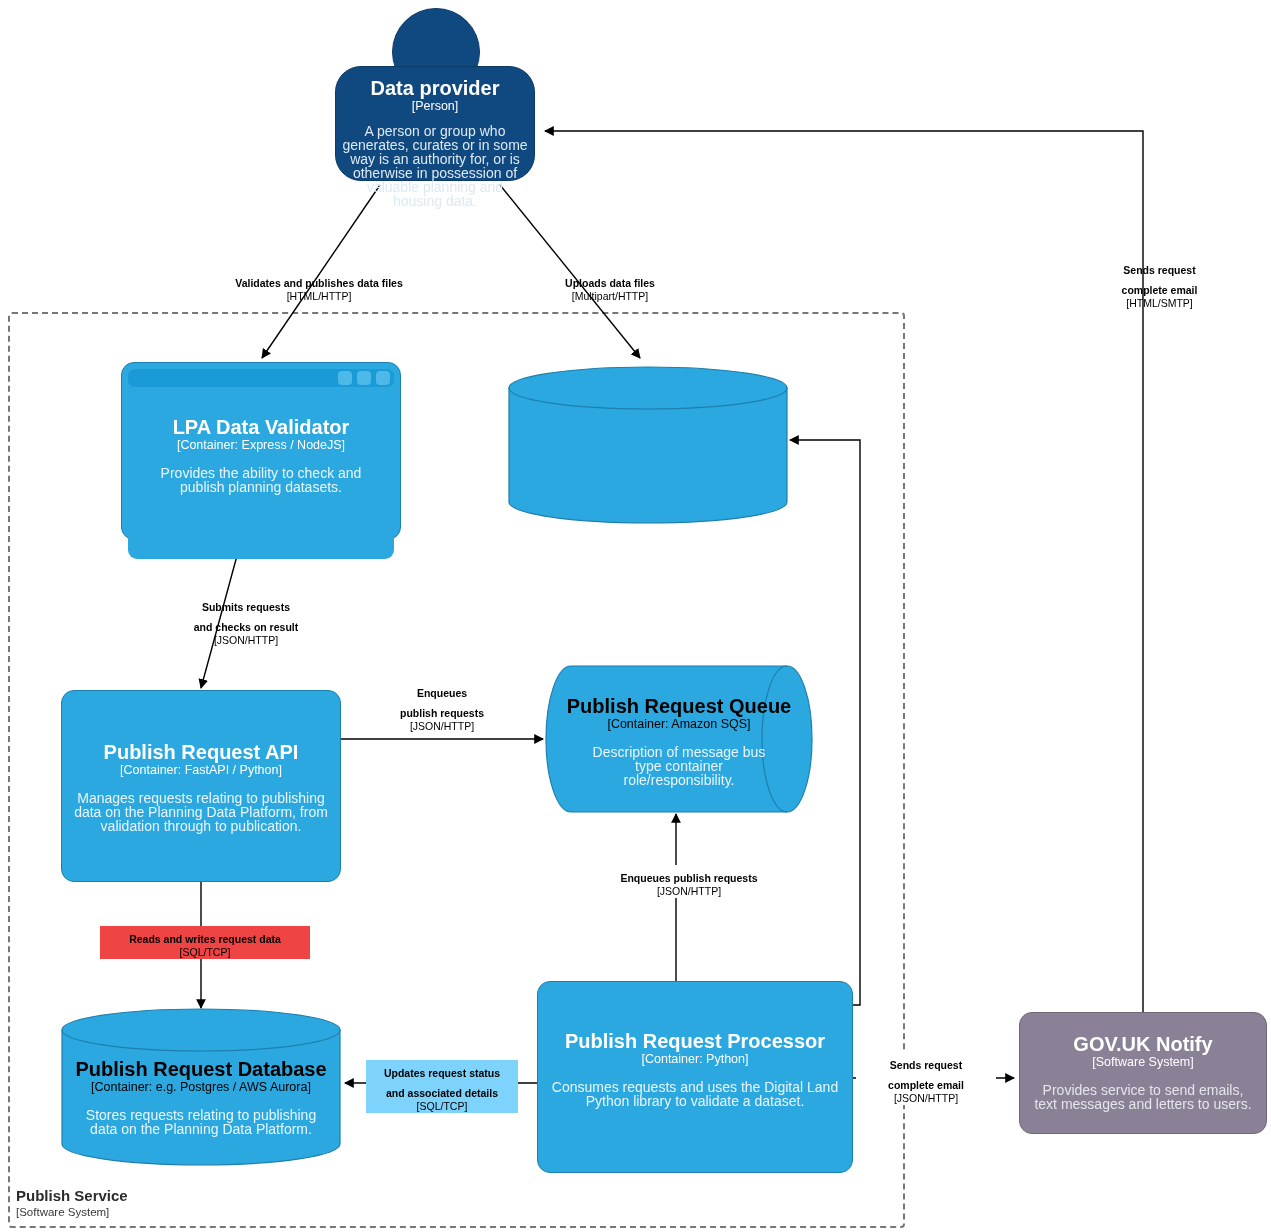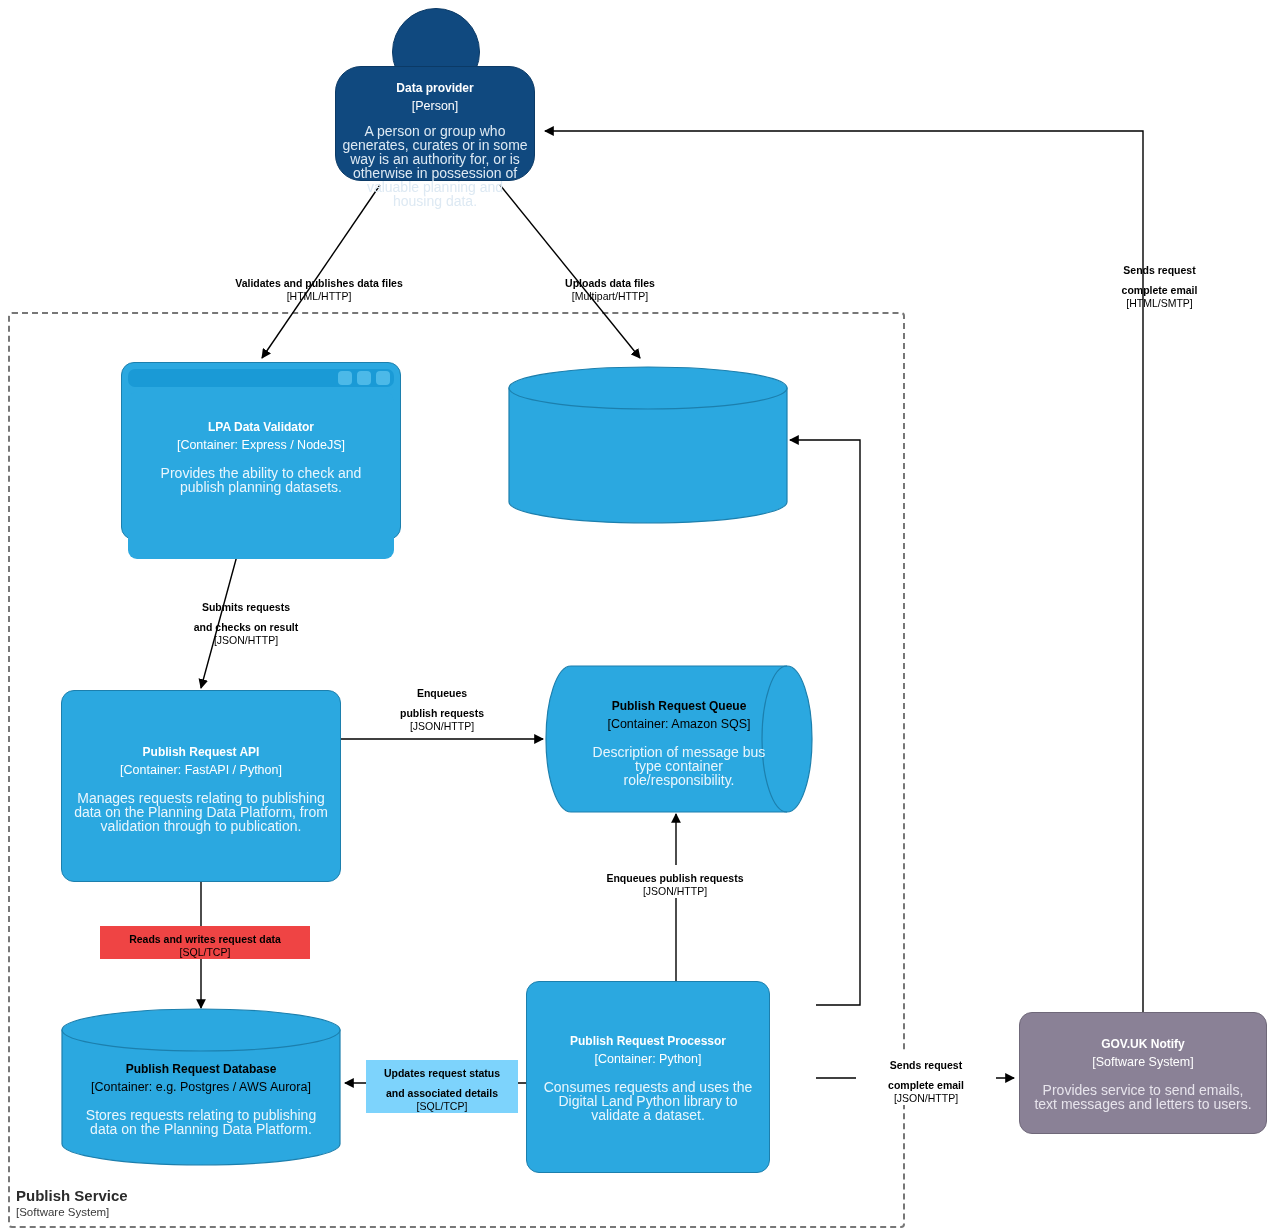--- a/index.html
+++ b/index.html
@@ -1,21 +1,21 @@
 <!DOCTYPE html>
 <html><head>
 <meta charset="utf-8">
 <style>
   html,body{margin:0;padding:0;background:#ffffff;}
   body{width:1271px;height:1232px;font-family:"Liberation Sans",sans-serif;position:relative;overflow:hidden;}
   #canvas{position:absolute;left:0;top:0;width:1271px;height:1232px;}
   svg.edges{position:absolute;left:0;top:0;width:1271px;height:1232px;pointer-events:none;}
 
   .node{position:absolute;box-sizing:border-box;color:#ffffff;text-align:center;}
-  .n-title{font-weight:bold;font-size:12px;line-height:19px;}
+  .n-title{font-weight:bold;font-size:20px;line-height:19px;}
   .n-tech{font-size:12.5px;line-height:16px;}
   .n-desc{font-size:14px;line-height:14px;margin-top:13px;padding:0 10px;color:#e9f6fd;}
 
   
   .person{width:200px;height:115px;background:#10497f;border:1px solid #0b3a66;border-radius:26px;
           padding-top:12px;box-shadow:0 0 0 0 transparent;}
   .person-head{position:absolute;width:86px;height:86px;border-radius:50%;background:#10497f;border:1px solid #0b3a66;}
   .person .n-desc{color:#dde9f3;margin-top:10px;padding:0 6px;}
 
   
@@ -141,21 +141,21 @@
       <path d="M 1,22 L 1,136 A 139,21 0 0 0 279,136 L 279,22 Z" fill="#2ba8e0" stroke="#1c7fad" stroke-width="1.2"></path>
       <ellipse cx="140" cy="22" rx="139" ry="21" fill="#2ba8e0" stroke="#1c7fad" stroke-width="1.2"></ellipse>
     </svg>
     <div class="db-text" style="top:52px;">
       <div class="n-title">Publish Request Database</div>
       <div class="n-tech">[Container: e.g. Postgres / AWS Aurora]</div>
       <div class="n-desc" style="padding:0 16px;">Stores requests relating to publishing data on the Planning Data Platform.</div>
     </div>
   </div>
 
-  <div class="node container-box" style="left:526px;top:981px;width:244px;height:192px;padding-top:50px;">
+  <div class="node container-box" style="left:537px;top:981px;width:316px;height:192px;padding-top:50px;">
     <div class="n-title">Publish Request Processor</div>
     <div class="n-tech">[Container: Python]</div>
     <div class="n-desc">Consumes requests and uses the Digital Land Python library to validate a dataset.</div>
   </div>
 
   <div class="node ext" style="left:1019px;top:1012px;width:248px;height:122px;padding-top:22px;">
     <div class="n-title">GOV.UK Notify</div>
     <div class="n-tech">[Software System]</div>
     <div class="n-desc">Provides service to send emails, text messages and letters to users.</div>
   </div>
@@ -181,21 +181,21 @@
     <div class="l1">and checks on result</div>
     <div class="l2">[JSON/HTTP]</div>
   </div>
 
   <div class="elabel" style="left:372px;top:680px;width:140px;background:#ffffff;">
     <div class="l1">Enqueues</div>
     <div class="l1">publish requests</div>
     <div class="l2">[JSON/HTTP]</div>
   </div>
 
-  <div class="elabel" style="left:570px;top:865px;width:210px;background:#ffffff;">
+  <div class="elabel" style="left:584px;top:865px;width:210px;background:#ffffff;">
     <div class="l1">Enqueues publish requests</div>
     <div class="l2">[JSON/HTTP]</div>
   </div>
 
   <div class="elabel" style="left:100px;top:926px;width:210px;background:#ef4444;">
     <div class="l1">Reads and writes request data</div>
     <div class="l2">[SQL/TCP]</div>
   </div>
 
   <div class="elabel" style="left:366px;top:1060px;width:152px;background:#7dd3fc;">

